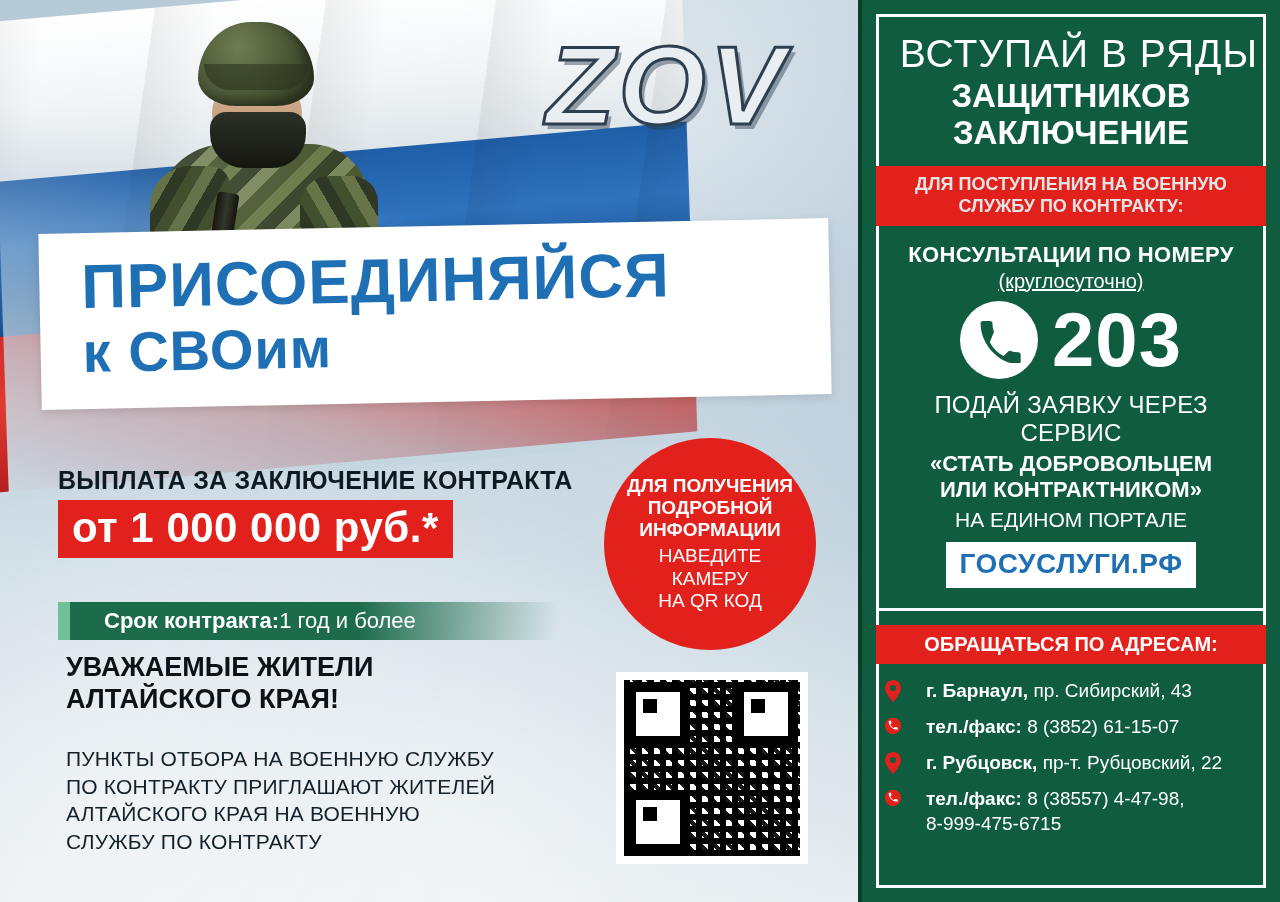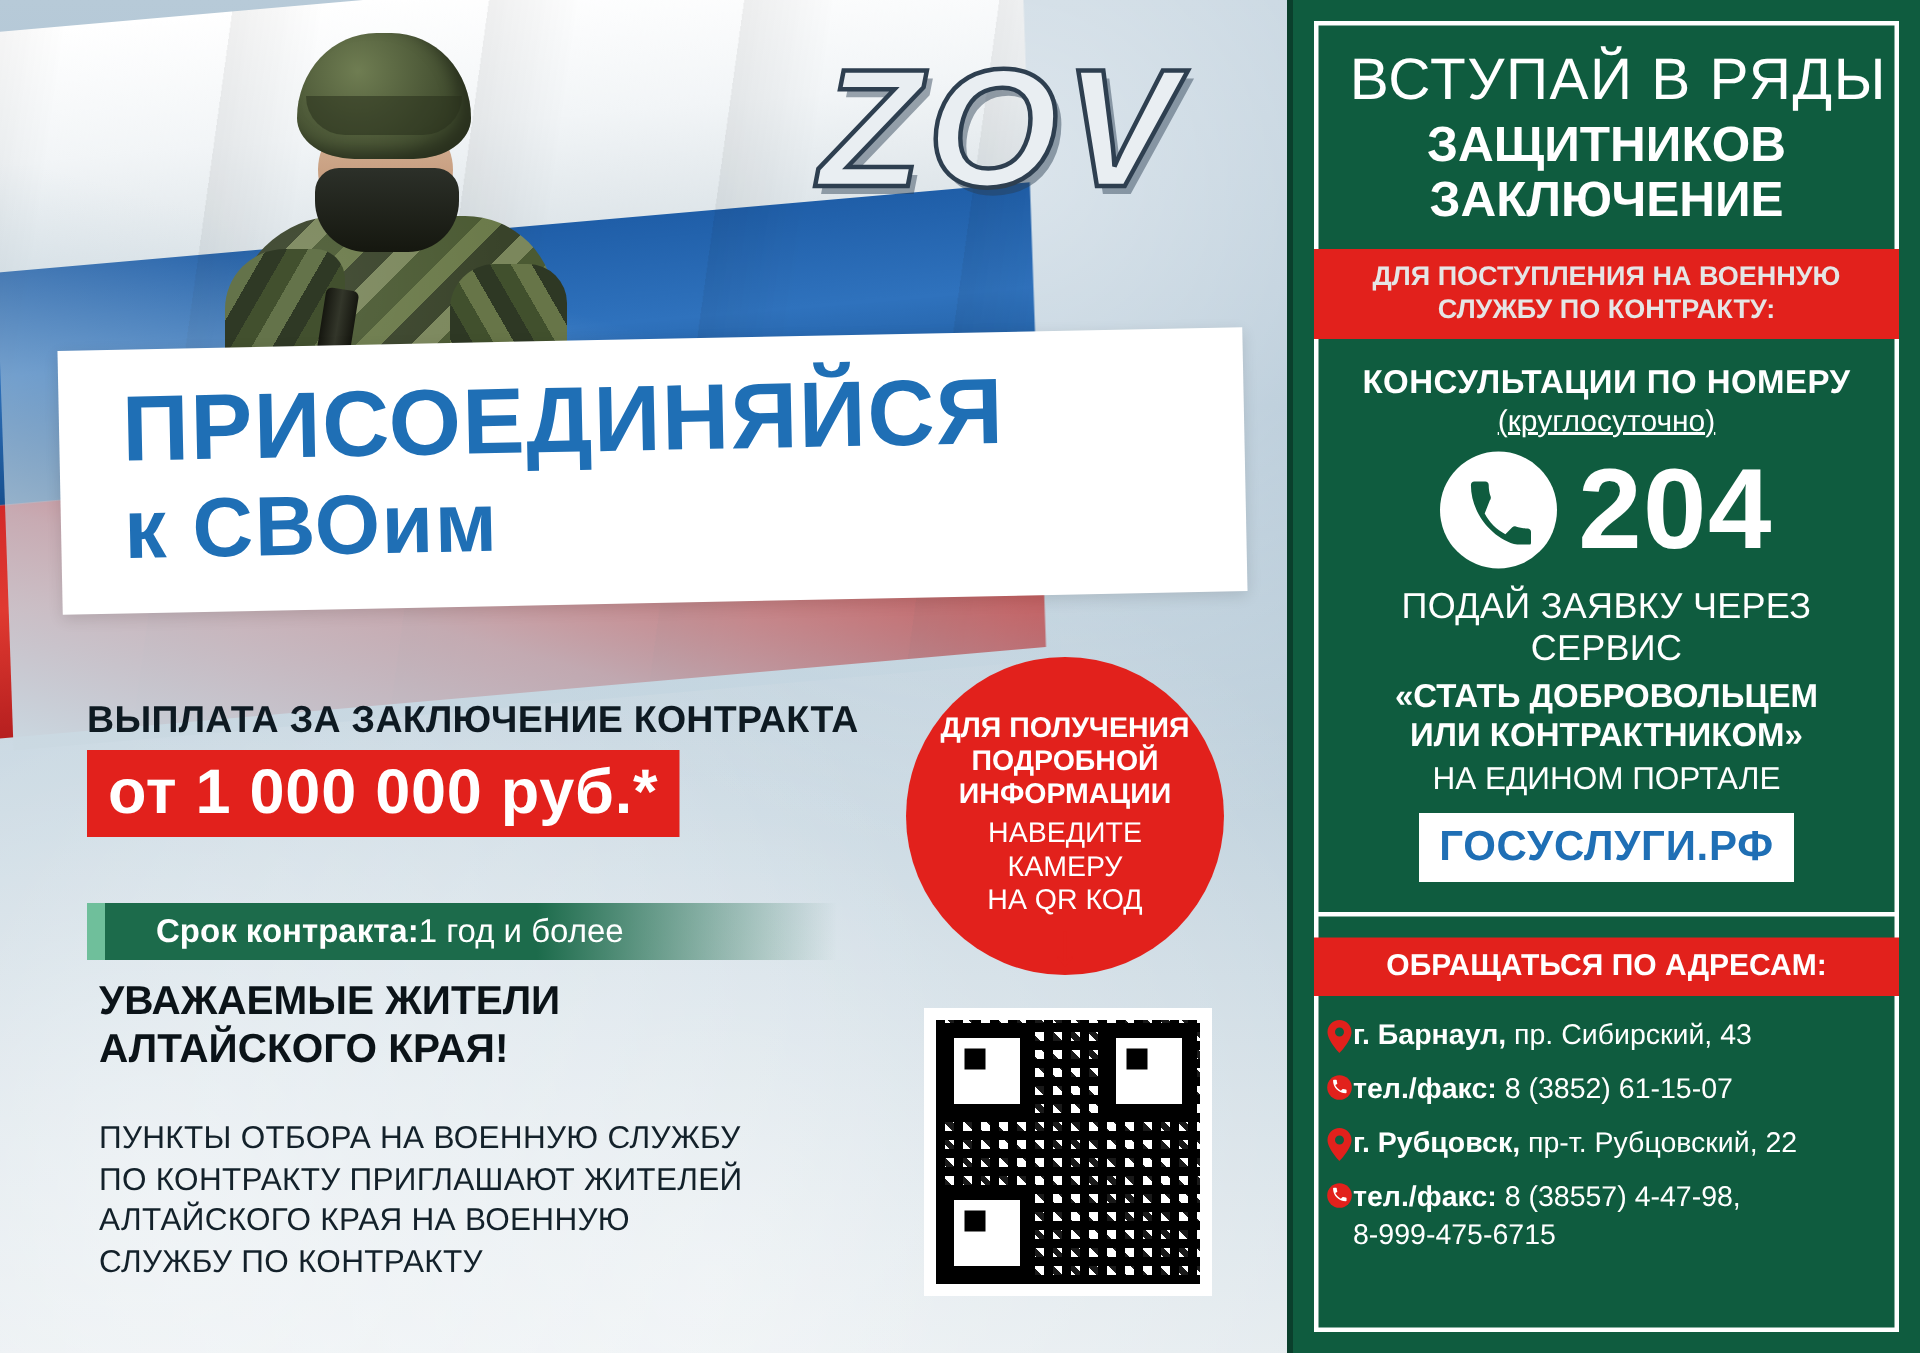--- a/index.html
+++ b/index.html
@@ -461,21 +461,21 @@
     font-weight: bold;
     font-size: 20px;
     text-align: center;
     padding: 8px 6px;
     margin: 14px -8px 14px -8px;
   }
   .addr-list { margin: 0; padding: 0; list-style: none; }
   .addr-item {
     display: flex;
     align-items: flex-start;
-    gap: 0;
+    gap: 24px;
     font-size: 19px;
     line-height: 1.32;
     margin-bottom: 11px;
   }
   .addr-item .pin {
     flex: 0 0 auto;
     width: 18px; height: 22px;
     margin-top: 2px;
   }
   .addr-item b { font-weight: bold; }
@@ -576,21 +576,21 @@
 
       <div class="consult">КОНСУЛЬТАЦИИ ПО НОМЕРУ</div>
       <div class="consult-sub">(круглосуточно)</div>
 
       <div class="phone-row">
         <div class="phone-circle">
           <svg viewBox="0 0 24 24" aria-hidden="true">
             <path fill="#0f5c3f" d="M6.6 10.8c1.6 3.1 4.1 5.6 7.2 7.2l2.4-2.4c.3-.3.8-.4 1.2-.3 1.3.4 2.7.7 4.1.7.7 0 1.2.5 1.2 1.2V21c0 .7-.5 1.2-1.2 1.2C11.7 22.2 1.8 12.3 1.8 0.9 1.8.2 2.3-.3 3-.3h3.8c.7 0 1.2.5 1.2 1.2 0 1.4.2 2.8.7 4.1.1.4 0 .9-.3 1.2L6.6 10.8z" transform="translate(0.6 2.4)"></path>
           </svg>
         </div>
-        <div class="phone-number">204</div>
+        <div class="phone-number">203</div>
       </div>
 
       <div class="apply-line">ПОДАЙ ЗАЯВКУ ЧЕРЕЗ СЕРВИС</div>
       <div class="apply-quote" style="white-space:pre-line">«СТАТЬ ДОБРОВОЛЬЦЕМ
 ИЛИ КОНТРАКТНИКОМ»</div>
       <div class="apply-portal">НА ЕДИНОМ ПОРТАЛЕ</div>
 
       <div class="gosuslugi">ГОСУСЛУГИ.РФ</div>
 
       <div class="divider"></div>

